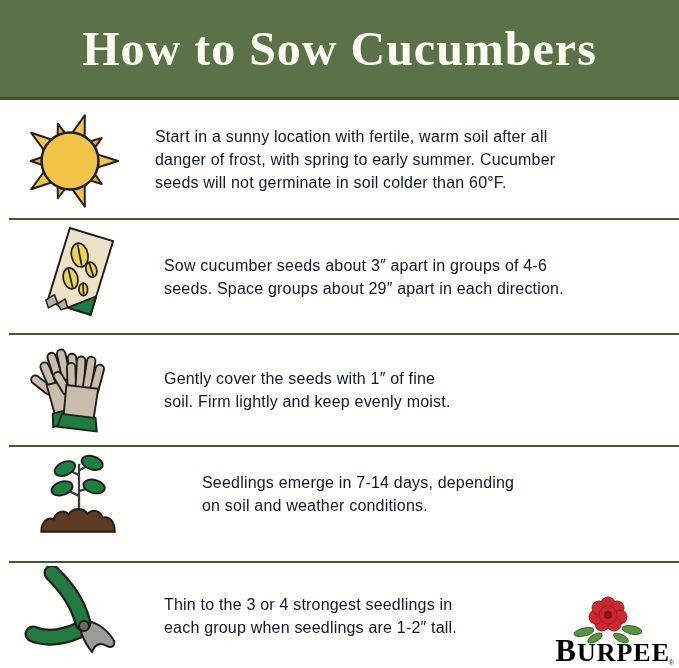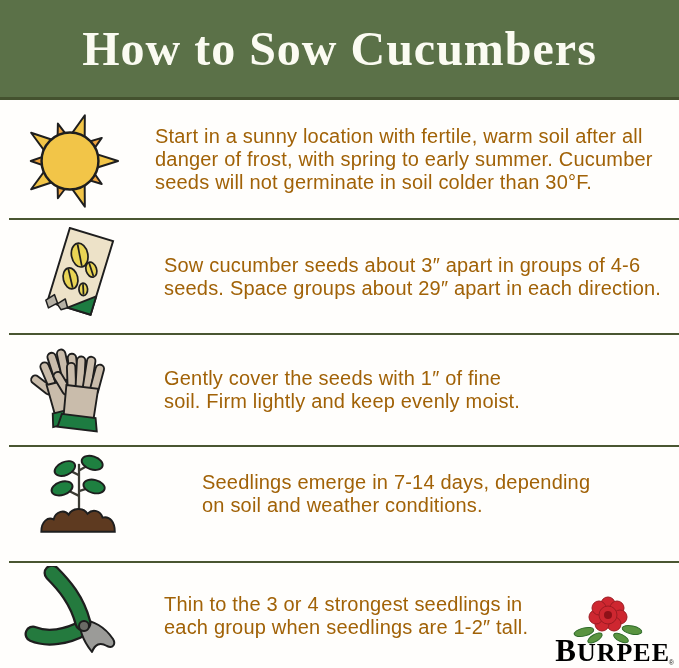--- a/index.html
+++ b/index.html
@@ -51,22 +51,22 @@
   .icon-cell {
     width: 140px;
     flex: 0 0 140px;
     display: flex;
     align-items: center;
     justify-content: center;
   }
   .text-cell {
     flex: 1;
     padding-left: 15px;
-    color: #a16207;
-    font-size: 20px;
+    color: #0f172a;
+    font-size: 16px;
     line-height: 23px;
     letter-spacing: 0.2px;
   }
   
   .burpee-logo {
     position: absolute;
     right: 5px;
     bottom: 0px;
     width: 126px;
     height: 74px;
@@ -124,21 +124,21 @@
           <use href="#rayL" fill="#f2c548" transform="rotate(162 52 54)"></use>
           <use href="#rayL" fill="#f2c548" transform="rotate(234 52 54)"></use>
           <use href="#rayL" fill="#f2c548" transform="rotate(306 52 54)"></use>
           <circle cx="52" cy="54" r="29" stroke-width="2.5" fill="#f2c548"></circle>
         </g>
       </svg>
     </div>
     <div class="text-cell">
       <div>Start in a sunny location with fertile, warm soil after all</div>
       <div>danger of frost, with spring to early summer. Cucumber</div>
-      <div>seeds will not germinate in soil colder than 30°F.</div>
+      <div>seeds will not germinate in soil colder than 60°F.</div>
     </div>
   </section>
 
   <section class="row row2 bordered">
     <div class="icon-cell">
       <svg width="100" height="100" viewBox="0 0 104 104">
         <g transform="rotate(17 52 52)">
           <rect x="28" y="6" width="47" height="80" stroke="#1e1e1e" stroke-width="2" fill="#ede2c8"></rect>
           <polygon points="50,86 75,86 75,66" stroke="#1e1e1e" stroke-width="2" stroke-linejoin="round" fill="#1d7c41"></polygon>
           <polygon points="26,85 33,77 39,85 45,78 50,86 44,90 38,85 31,92" stroke="#1e1e1e" stroke-width="1.6" stroke-linejoin="round" fill="#b6b1a5"></polygon>

